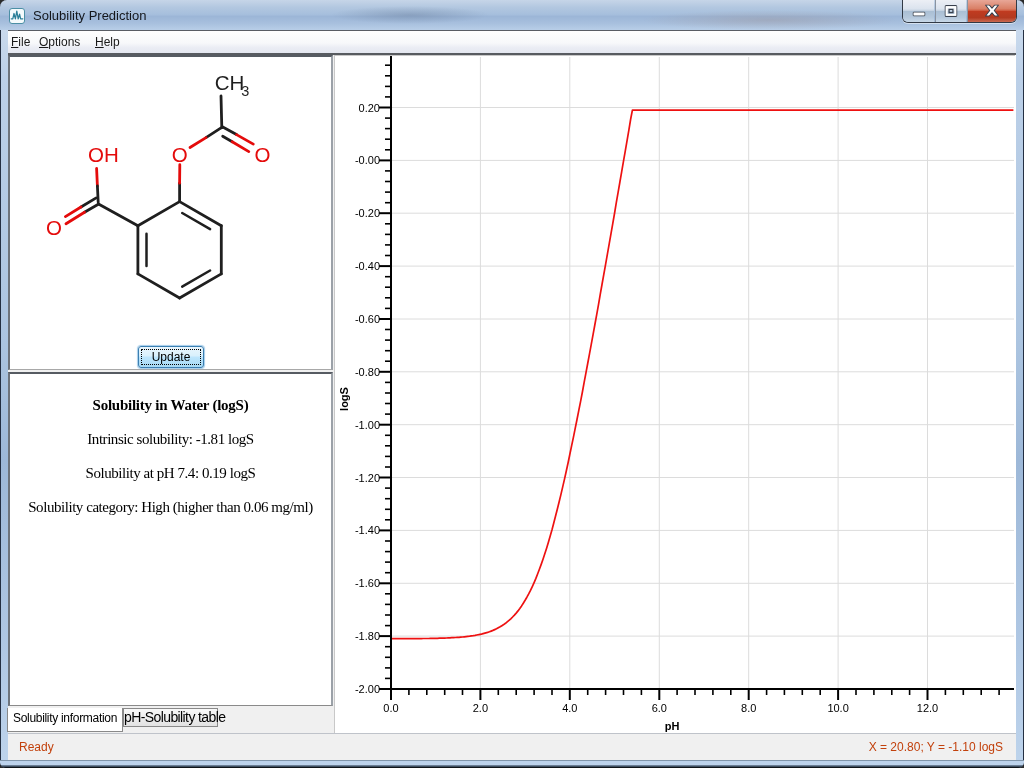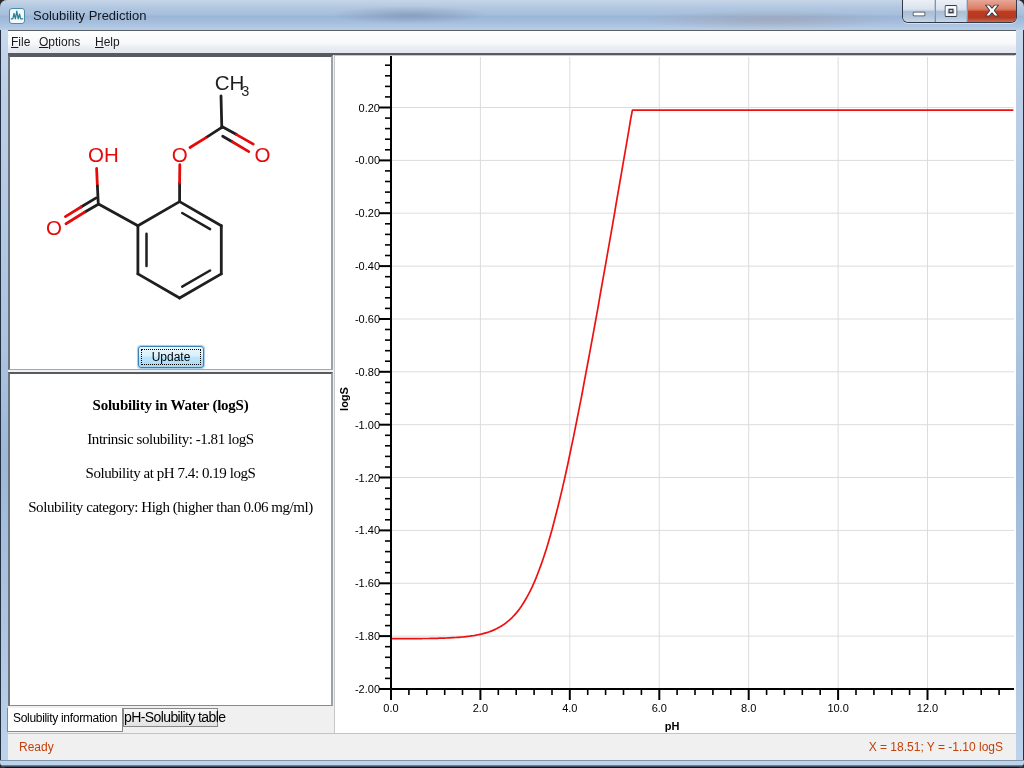--- a/index.html
+++ b/index.html
@@ -278,16 +278,16 @@
           <line x1="611.4" y1="634.0" x2="611.4" y2="640.0" stroke="#000" stroke-width="1.6"></line>
           <line x1="629.3" y1="634.0" x2="629.3" y2="640.0" stroke="#000" stroke-width="1.6"></line>
           <line x1="647.2" y1="634.0" x2="647.2" y2="640.0" stroke="#000" stroke-width="1.6"></line>
           <line x1="665.1" y1="634.0" x2="665.1" y2="640.0" stroke="#000" stroke-width="1.6"></line>
           <text x="14" y="344" font-size="11" font-weight="bold" text-anchor="middle" transform="rotate(-90 14 344)">logS</text>
           <text x="338" y="675" font-size="11" font-weight="bold" text-anchor="middle">pH</text>
         </svg></div>
   </div>
   <div id="statusbar">
       <span class="l">Ready</span>
-      <span class="r">X = 18.51; Y = -1.10 logS</span>
+      <span class="r">X = 20.80; Y = -1.10 logS</span>
     </div>
   <div id="bottomedge"></div>
 </div>
 
 </body></html>

